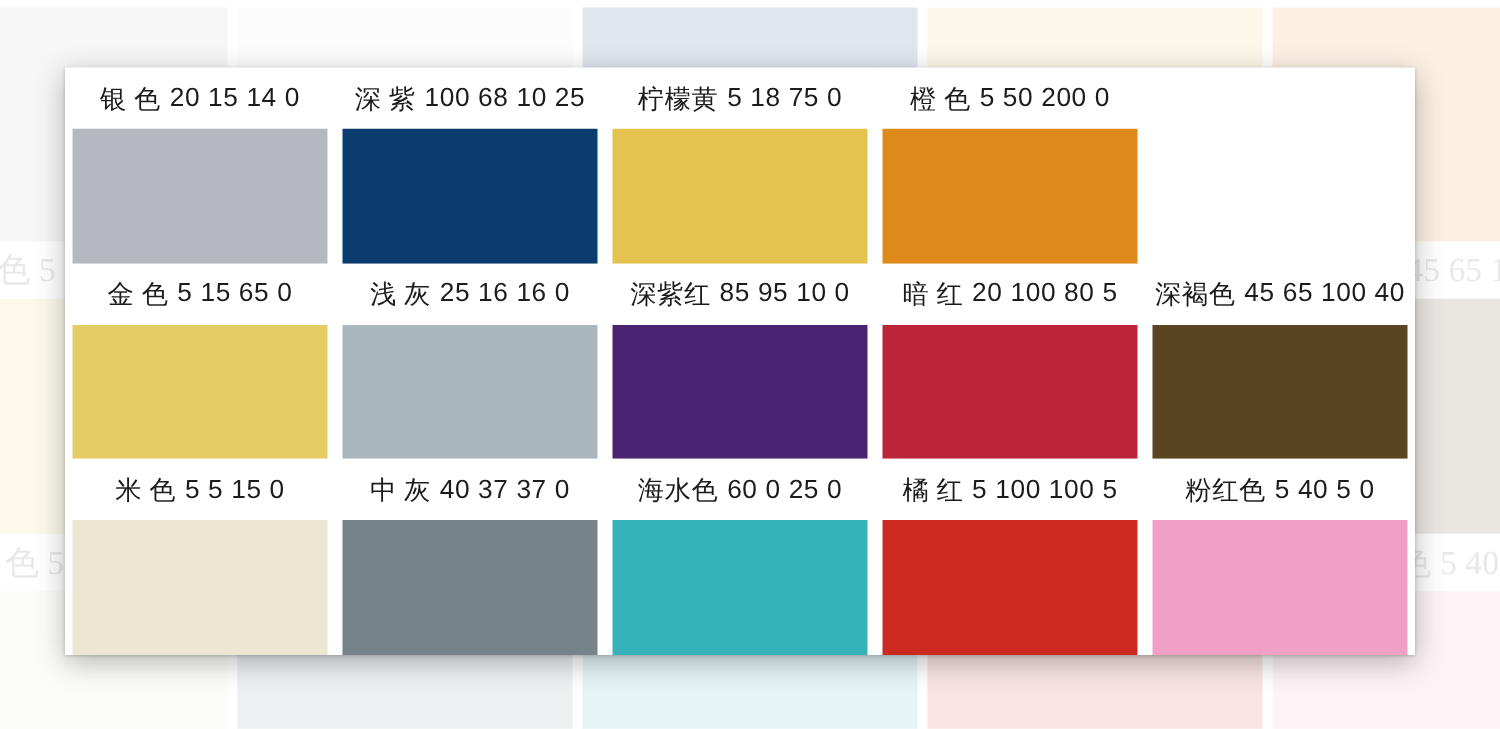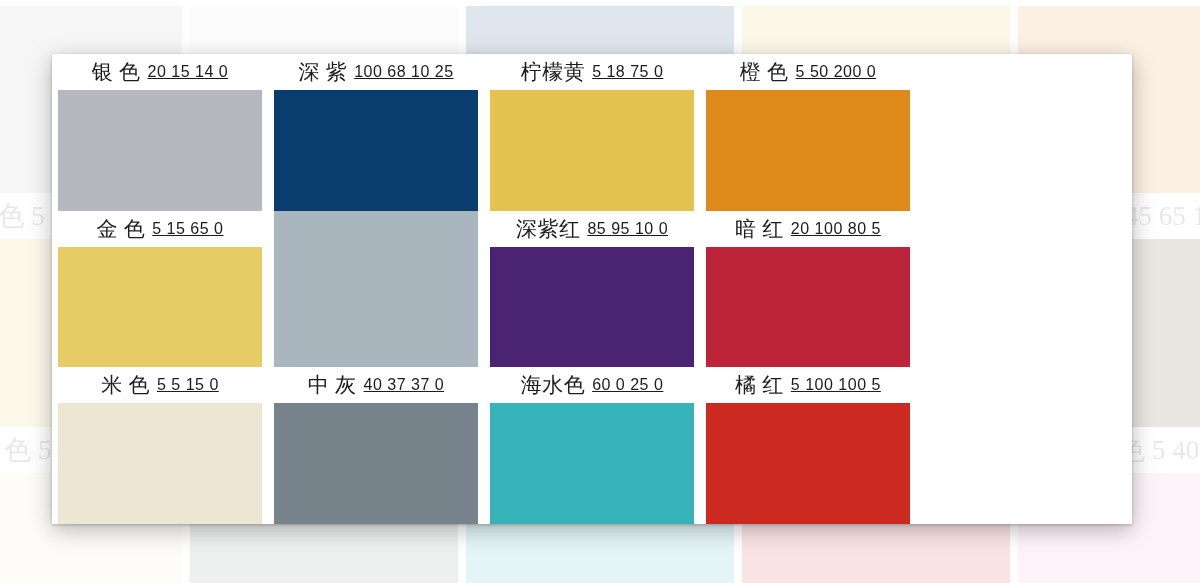--- a/index.html
+++ b/index.html
@@ -37,26 +37,26 @@
   #card{
     position:absolute;left:52px;top:54px;width:1080px;height:470px;
     background:#ffffff;
     box-shadow:0 6px 22px rgba(0,0,0,.28), 0 1px 3px rgba(0,0,0,.22);
     display:grid;grid-template-rows:repeat(3,1fr);
     overflow:hidden;
   }
   .row{display:grid;grid-template-columns:repeat(5,1fr);}
   .cell{display:flex;flex-direction:column;padding:0 2px;}
   .label{
-    height:36px;display:flex;align-items:center;justify-content:center;
+    height:49px;display:flex;align-items:center;justify-content:center;
     font-size:21px;color:#1c1c1c;white-space:nowrap;letter-spacing:.5px;
     background:#ffffff;
   }
   .label .nm{margin-right:7px;}
-  .label .vals{font-family:"Liberation Sans",sans-serif;font-size:16px;text-decoration:underline;}
+  .label .vals{font-family:"Liberation Sans",sans-serif;font-size:21px;}
   .swatch{flex:1;margin:0 4px 0 4px;}
   .row:last-child .swatch{margin-bottom:0;}
 </style>
 </head>
 <body>
 
 <div id="bg-layer">
     <div class="bg-row">
       <div class="bg-cell">
         <div class="bg-lbl">银 色 20 15 14 0</div>
@@ -163,36 +163,47 @@
     </div>
     <div class="row">
       <div class="cell">
         <div class="label">
           <span class="nm">金 色</span>
           <span class="vals">5 15 65 0</span>
         </div>
         <div class="swatch" style="background: rgb(230, 204, 101);"></div>
       </div>
       <div class="cell">
+        <div class="label">
+          <span class="nm">浅 灰</span>
+          <span class="vals">25 16 16 0</span>
+        </div>
         <div class="swatch" style="background: rgb(169, 182, 190);"></div>
       </div>
       <div class="cell">
         <div class="label">
           <span class="nm">深紫红</span>
           <span class="vals">85 95 10 0</span>
         </div>
         <div class="swatch" style="background: rgb(74, 36, 114);"></div>
       </div>
       <div class="cell">
         <div class="label">
           <span class="nm">暗 红</span>
           <span class="vals">20 100 80 5</span>
         </div>
         <div class="swatch" style="background: rgb(189, 36, 57);"></div>
       </div>
+      <div class="cell">
+        <div class="label">
+          <span class="nm">深褐色</span>
+          <span class="vals">45 65 100 40</span>
+        </div>
+        <div class="swatch" style="background: rgb(91, 68, 33);"></div>
+      </div>
     </div>
     <div class="row">
       <div class="cell">
         <div class="label">
           <span class="nm">米 色</span>
           <span class="vals">5 5 15 0</span>
         </div>
         <div class="swatch" style="background: rgb(236, 230, 210);"></div>
       </div>
       <div class="cell">
@@ -209,14 +220,21 @@
         </div>
         <div class="swatch" style="background: rgb(54, 179, 184);"></div>
       </div>
       <div class="cell">
         <div class="label">
           <span class="nm">橘 红</span>
           <span class="vals">5 100 100 5</span>
         </div>
         <div class="swatch" style="background: rgb(204, 41, 32);"></div>
       </div>
+      <div class="cell">
+        <div class="label">
+          <span class="nm">粉红色</span>
+          <span class="vals">5 40 5 0</span>
+        </div>
+        <div class="swatch" style="background: rgb(239, 160, 196);"></div>
+      </div>
     </div>
   </div>
 
 </body></html>

